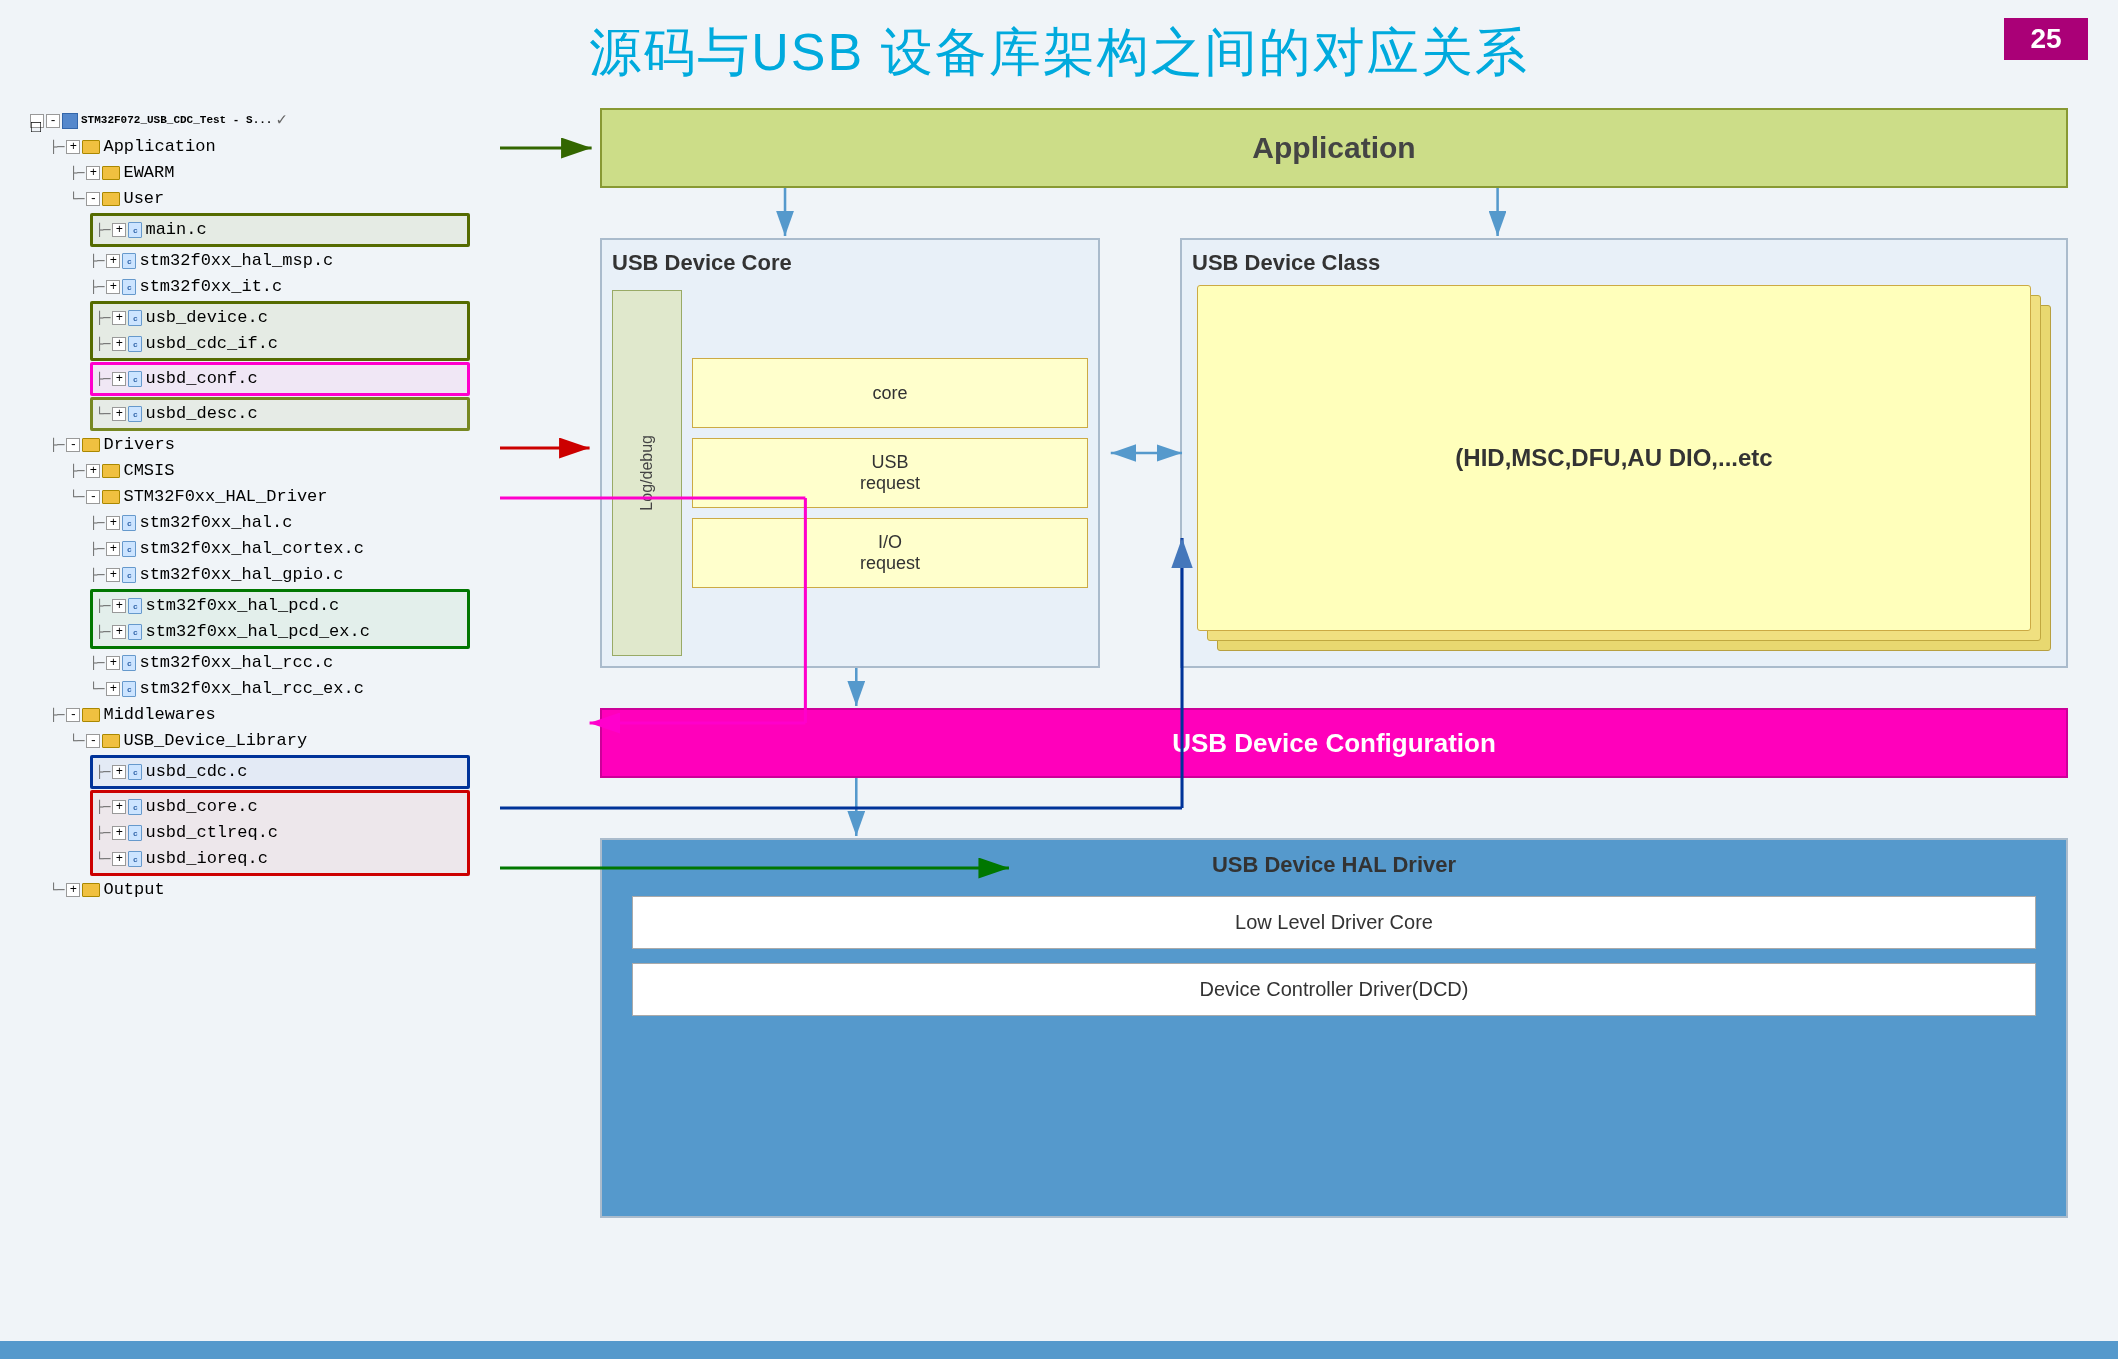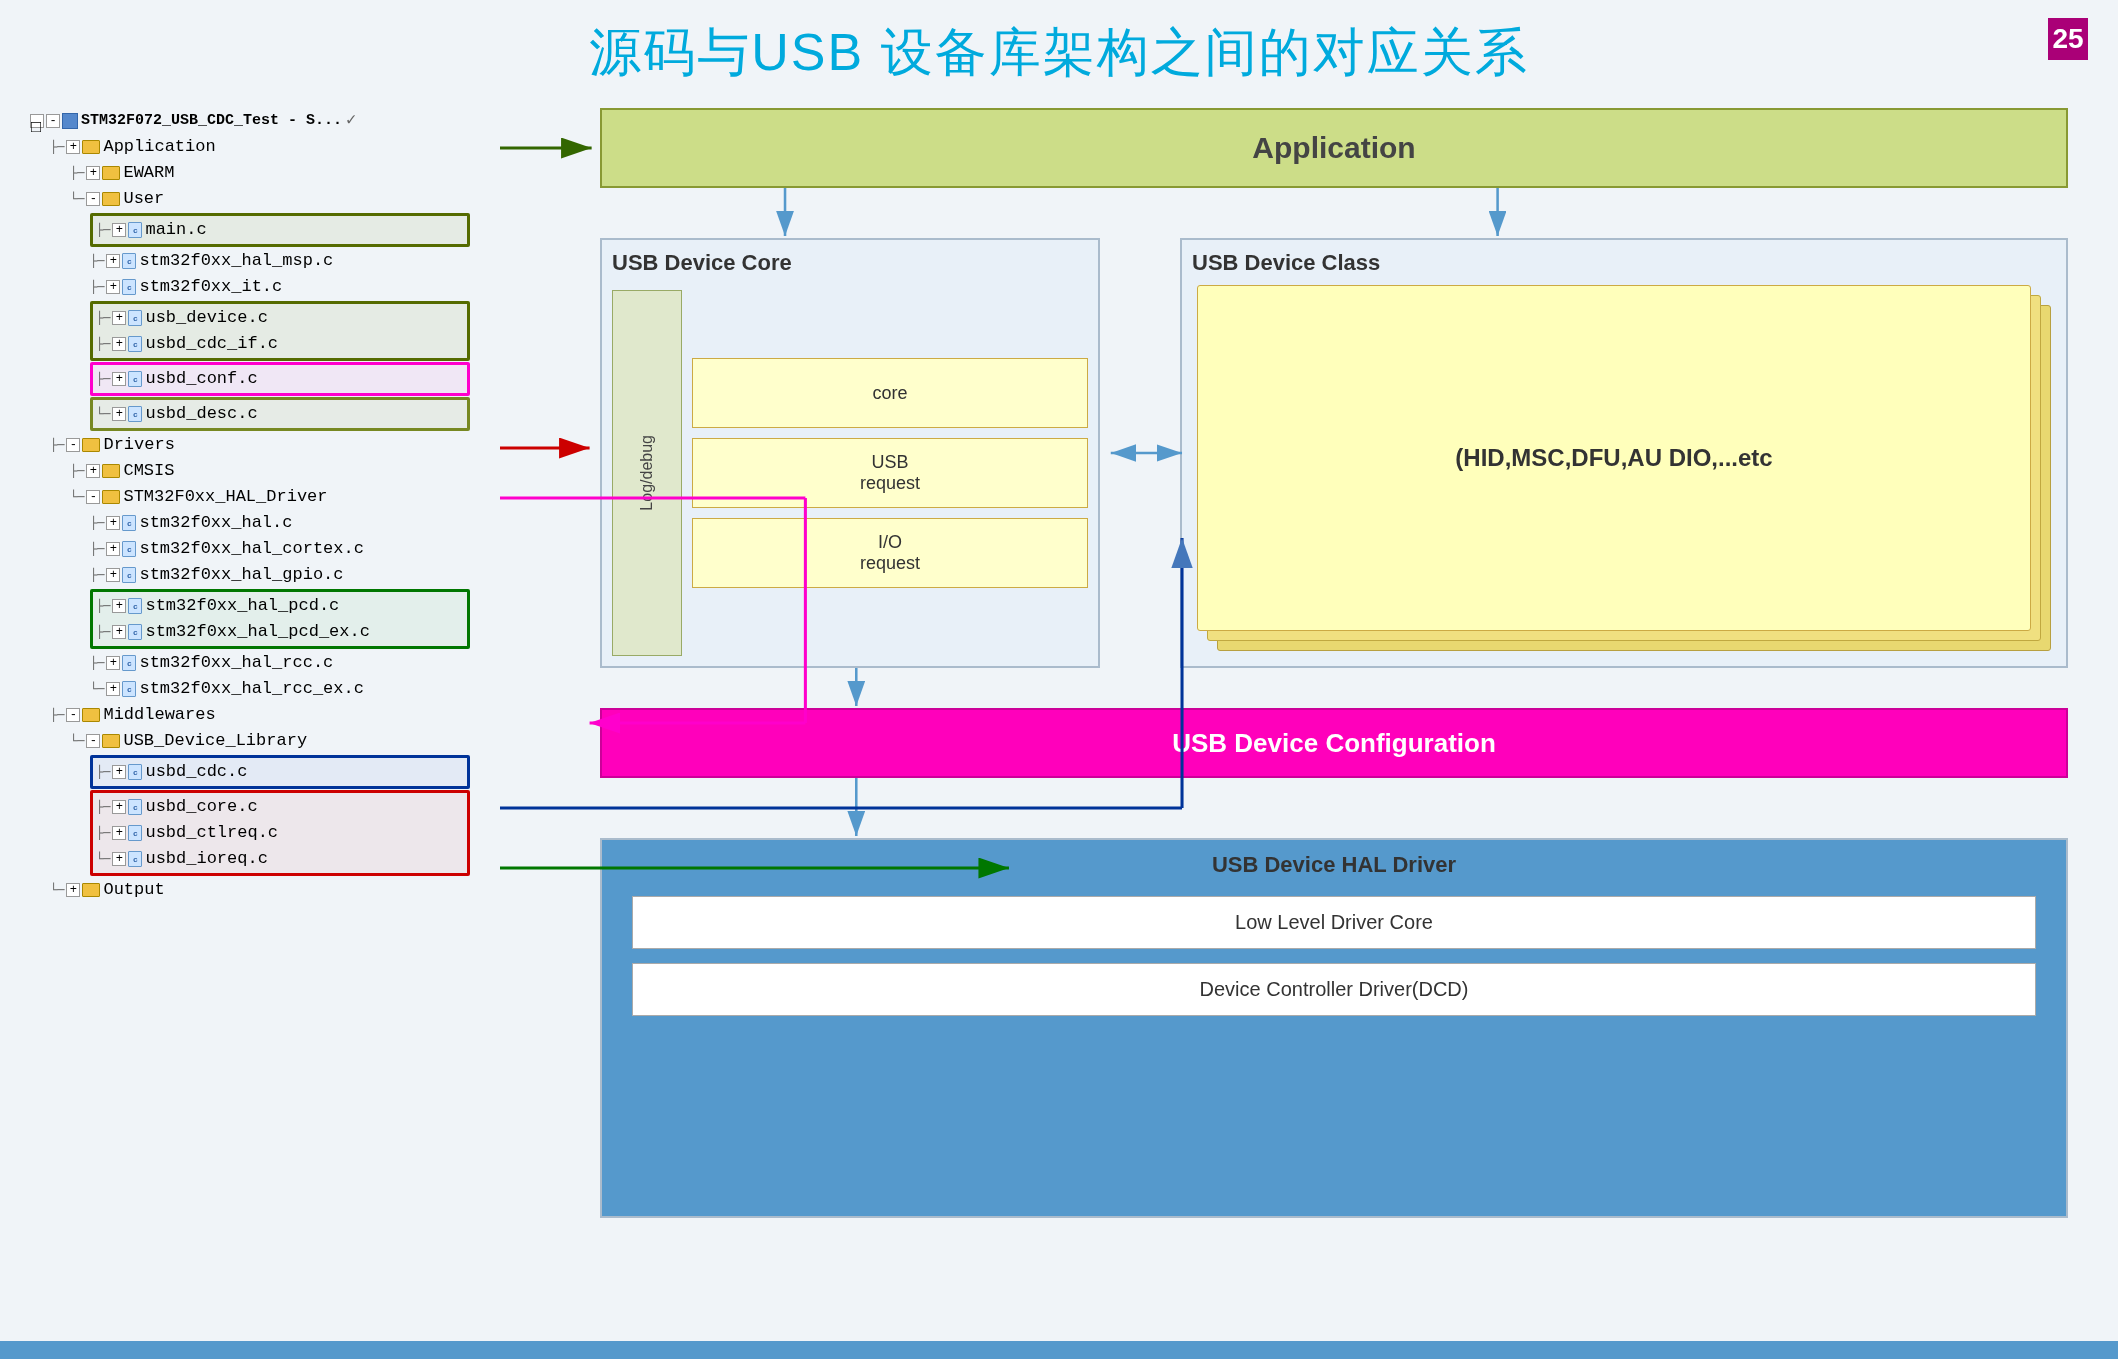--- a/index.html
+++ b/index.html
@@ -27,21 +27,21 @@
       letter-spacing: 2px;
     }
     .page-number {
       position: absolute;
       right: 30px;
       top: 18px;
       background: #aa0077;
       color: white;
       font-size: 28px;
       font-weight: bold;
-      width: 40px;
+      width: 84px;
       height: 42px;
       display: flex;
       align-items: center;
       justify-content: center;
     }
 
     
     .main-content {
       display: flex;
       width: 100%;
@@ -338,21 +338,21 @@
 </div>
 
 <div class="main-content">
 
   <div class="file-tree-panel">
 
     <div class="tree-row">
       <span class="tree-checkbox">□</span>
       <span class="tree-expand">-</span>
       <span style="display:inline-block;width:16px;height:16px;background:#5588cc;border:1px solid #3366aa;vertical-align:middle;margin-right:3px;"></span>
-      <span class="tree-label" style="font-weight:bold;font-size:15px;">STM32F072_USB_CDC_Test - S...</span>
+      <span class="tree-label" style="font-weight:bold;font-size:11px;">STM32F072_USB_CDC_Test - S...</span>
       <span style="margin-left:4px;color:#666;">✓</span>
     </div>
 
     <div class="tree-row" style="padding-left:20px;">
       <span class="connector">├─</span>
       <span class="tree-expand">+</span>
       <span class="tree-icon-folder"></span>
       <span class="tree-label">Application</span>
     </div>
 

